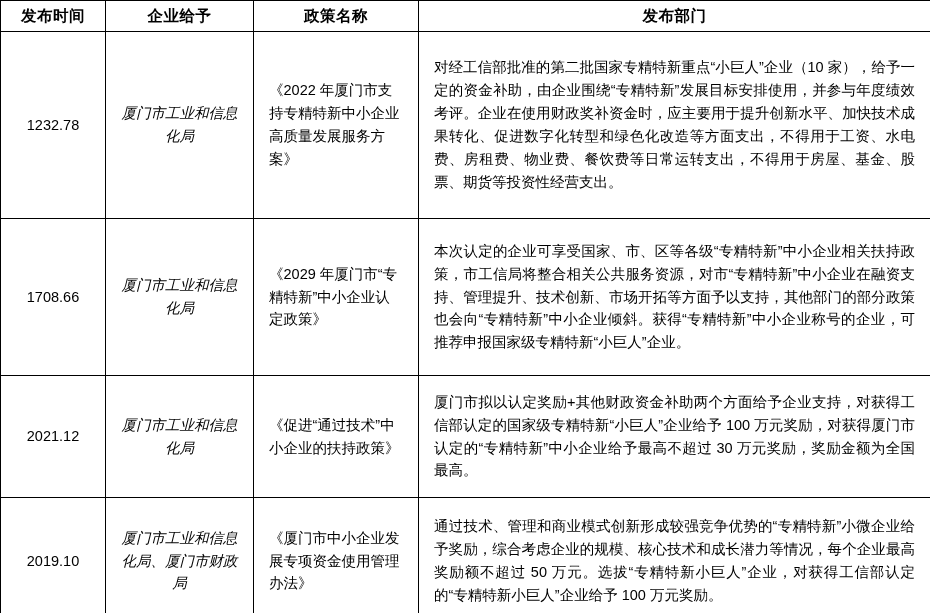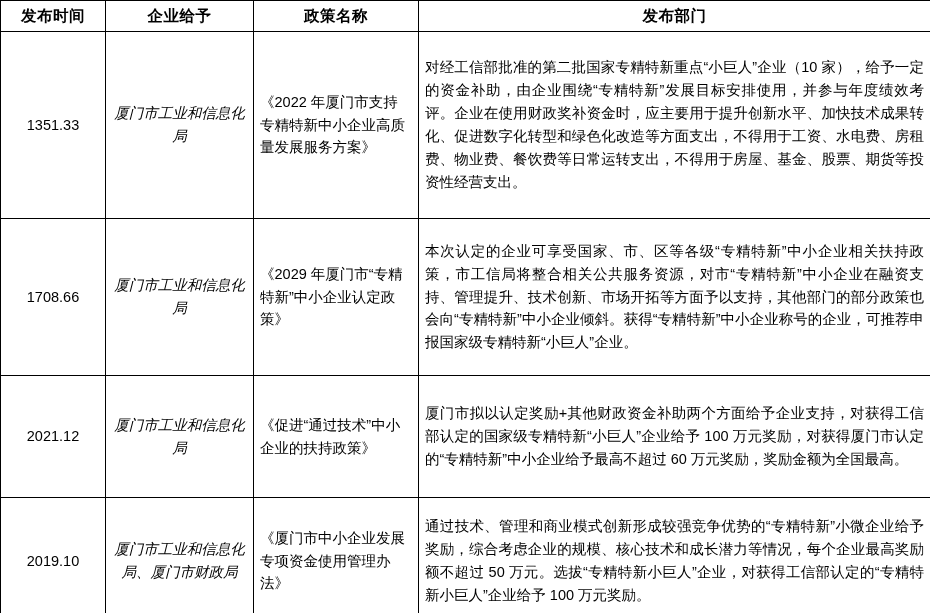--- a/index.html
+++ b/index.html
@@ -17,21 +17,21 @@
     border-collapse: collapse;
     width: 930px;
     table-layout: fixed;
   }
   #policy-table th,
   #policy-table td {
     border: 1px solid #000000;
     vertical-align: middle;
     font-size: 14.5px;
     line-height: 1.58;
-    padding: 4px 6px;
+    padding: 4px 15px;
   }
   #policy-table thead th {
     font-weight: bold;
     font-size: 15.5px;
     height: 26px;
     padding: 2px 4px;
     letter-spacing: 0.5px;
   }
   col.c-date { width: 105px; }
   col.c-dept { width: 148px; }
@@ -83,36 +83,36 @@
   <thead>
     <tr>
       <th>发布时间</th>
       <th>企业给予</th>
       <th>政策名称</th>
       <th>发布部门</th>
     </tr>
   </thead>
   <tbody>
     <tr class="row-1">
-      <td class="cell-date">1351.33</td>
+      <td class="cell-date">1232.78</td>
       <td class="cell-dept">厦门市工业和信息化局</td>
       <td class="cell-name">《2022 年厦门市支持专精特新中小企业高质量发展服务方案》</td>
       <td class="cell-body">对经工信部批准的第二批国家专精特新重点“小巨人”企业（10 家），给予一定的资金补助，由企业围绕“专精特新”发展目标安排使用，并参与年度绩效考评。企业在使用财政奖补资金时，应主要用于提升创新水平、加快技术成果转化、促进数字化转型和绿色化改造等方面支出，不得用于工资、水电费、房租费、物业费、餐饮费等日常运转支出，不得用于房屋、基金、股票、期货等投资性经营支出。</td>
     </tr>
     <tr class="row-2">
       <td class="cell-date">1708.66</td>
       <td class="cell-dept">厦门市工业和信息化局</td>
       <td class="cell-name">《2029 年厦门市“专精特新”中小企业认定政策》</td>
       <td class="cell-body">本次认定的企业可享受国家、市、区等各级“专精特新”中小企业相关扶持政策，市工信局将整合相关公共服务资源，对市“专精特新”中小企业在融资支持、管理提升、技术创新、市场开拓等方面予以支持，其他部门的部分政策也会向“专精特新”中小企业倾斜。获得“专精特新”中小企业称号的企业，可推荐申报国家级专精特新“小巨人”企业。</td>
     </tr>
     <tr class="row-3">
       <td class="cell-date">2021.12</td>
       <td class="cell-dept">厦门市工业和信息化局</td>
       <td class="cell-name">《促进“通过技术”中小企业的扶持政策》</td>
-      <td class="cell-body center-last">厦门市拟以认定奖励+其他财政资金补助两个方面给予企业支持，对获得工信部认定的国家级专精特新“小巨人”企业给予 100 万元奖励，对获得厦门市认定的“专精特新”中小企业给予最高不超过 60 万元奖励，奖励金额为全国最高。</td>
+      <td class="cell-body center-last">厦门市拟以认定奖励+其他财政资金补助两个方面给予企业支持，对获得工信部认定的国家级专精特新“小巨人”企业给予 100 万元奖励，对获得厦门市认定的“专精特新”中小企业给予最高不超过 30 万元奖励，奖励金额为全国最高。</td>
     </tr>
     <tr class="row-4">
       <td class="cell-date">2019.10</td>
       <td class="cell-dept">厦门市工业和信息化局、厦门市财政局</td>
       <td class="cell-name">《厦门市中小企业发展专项资金使用管理办法》</td>
       <td class="cell-body center-last">通过技术、管理和商业模式创新形成较强竞争优势的“专精特新”小微企业给予奖励，综合考虑企业的规模、核心技术和成长潜力等情况，每个企业最高奖励额不超过 50 万元。选拔“专精特新小巨人”企业，对获得工信部认定的“专精特新小巨人”企业给予 100 万元奖励。</td>
     </tr>
   </tbody>
 </table>
 

